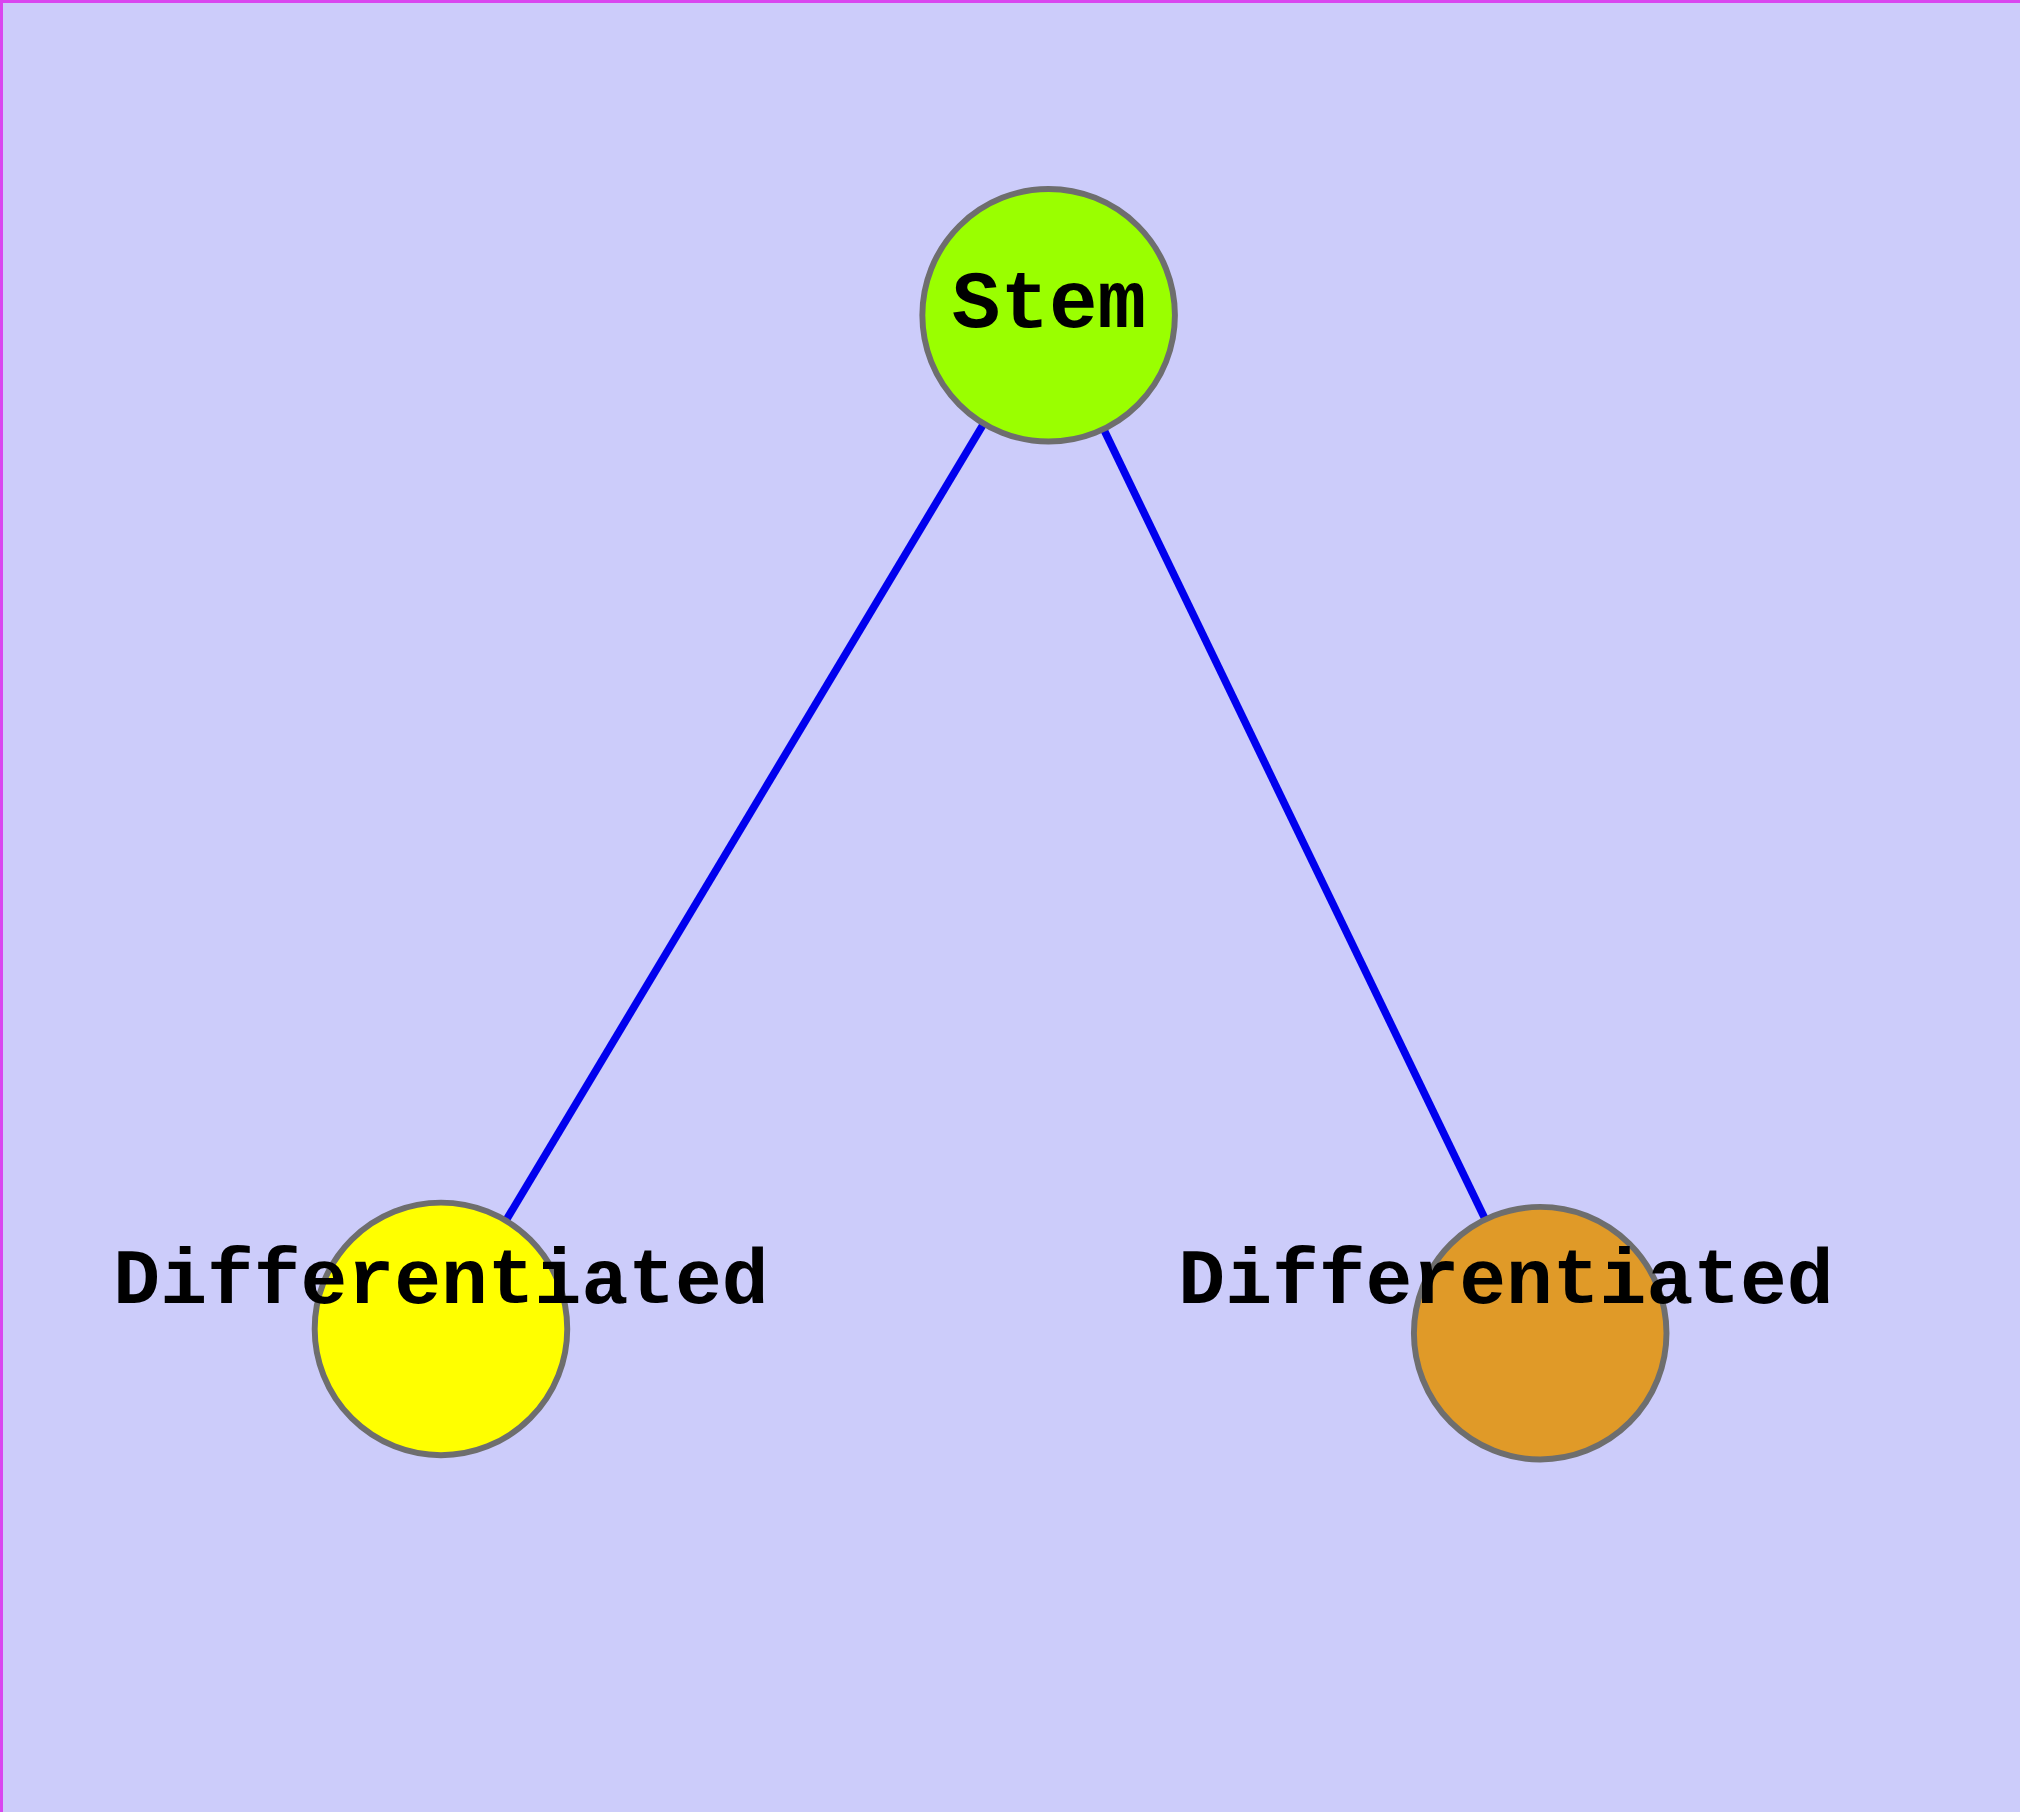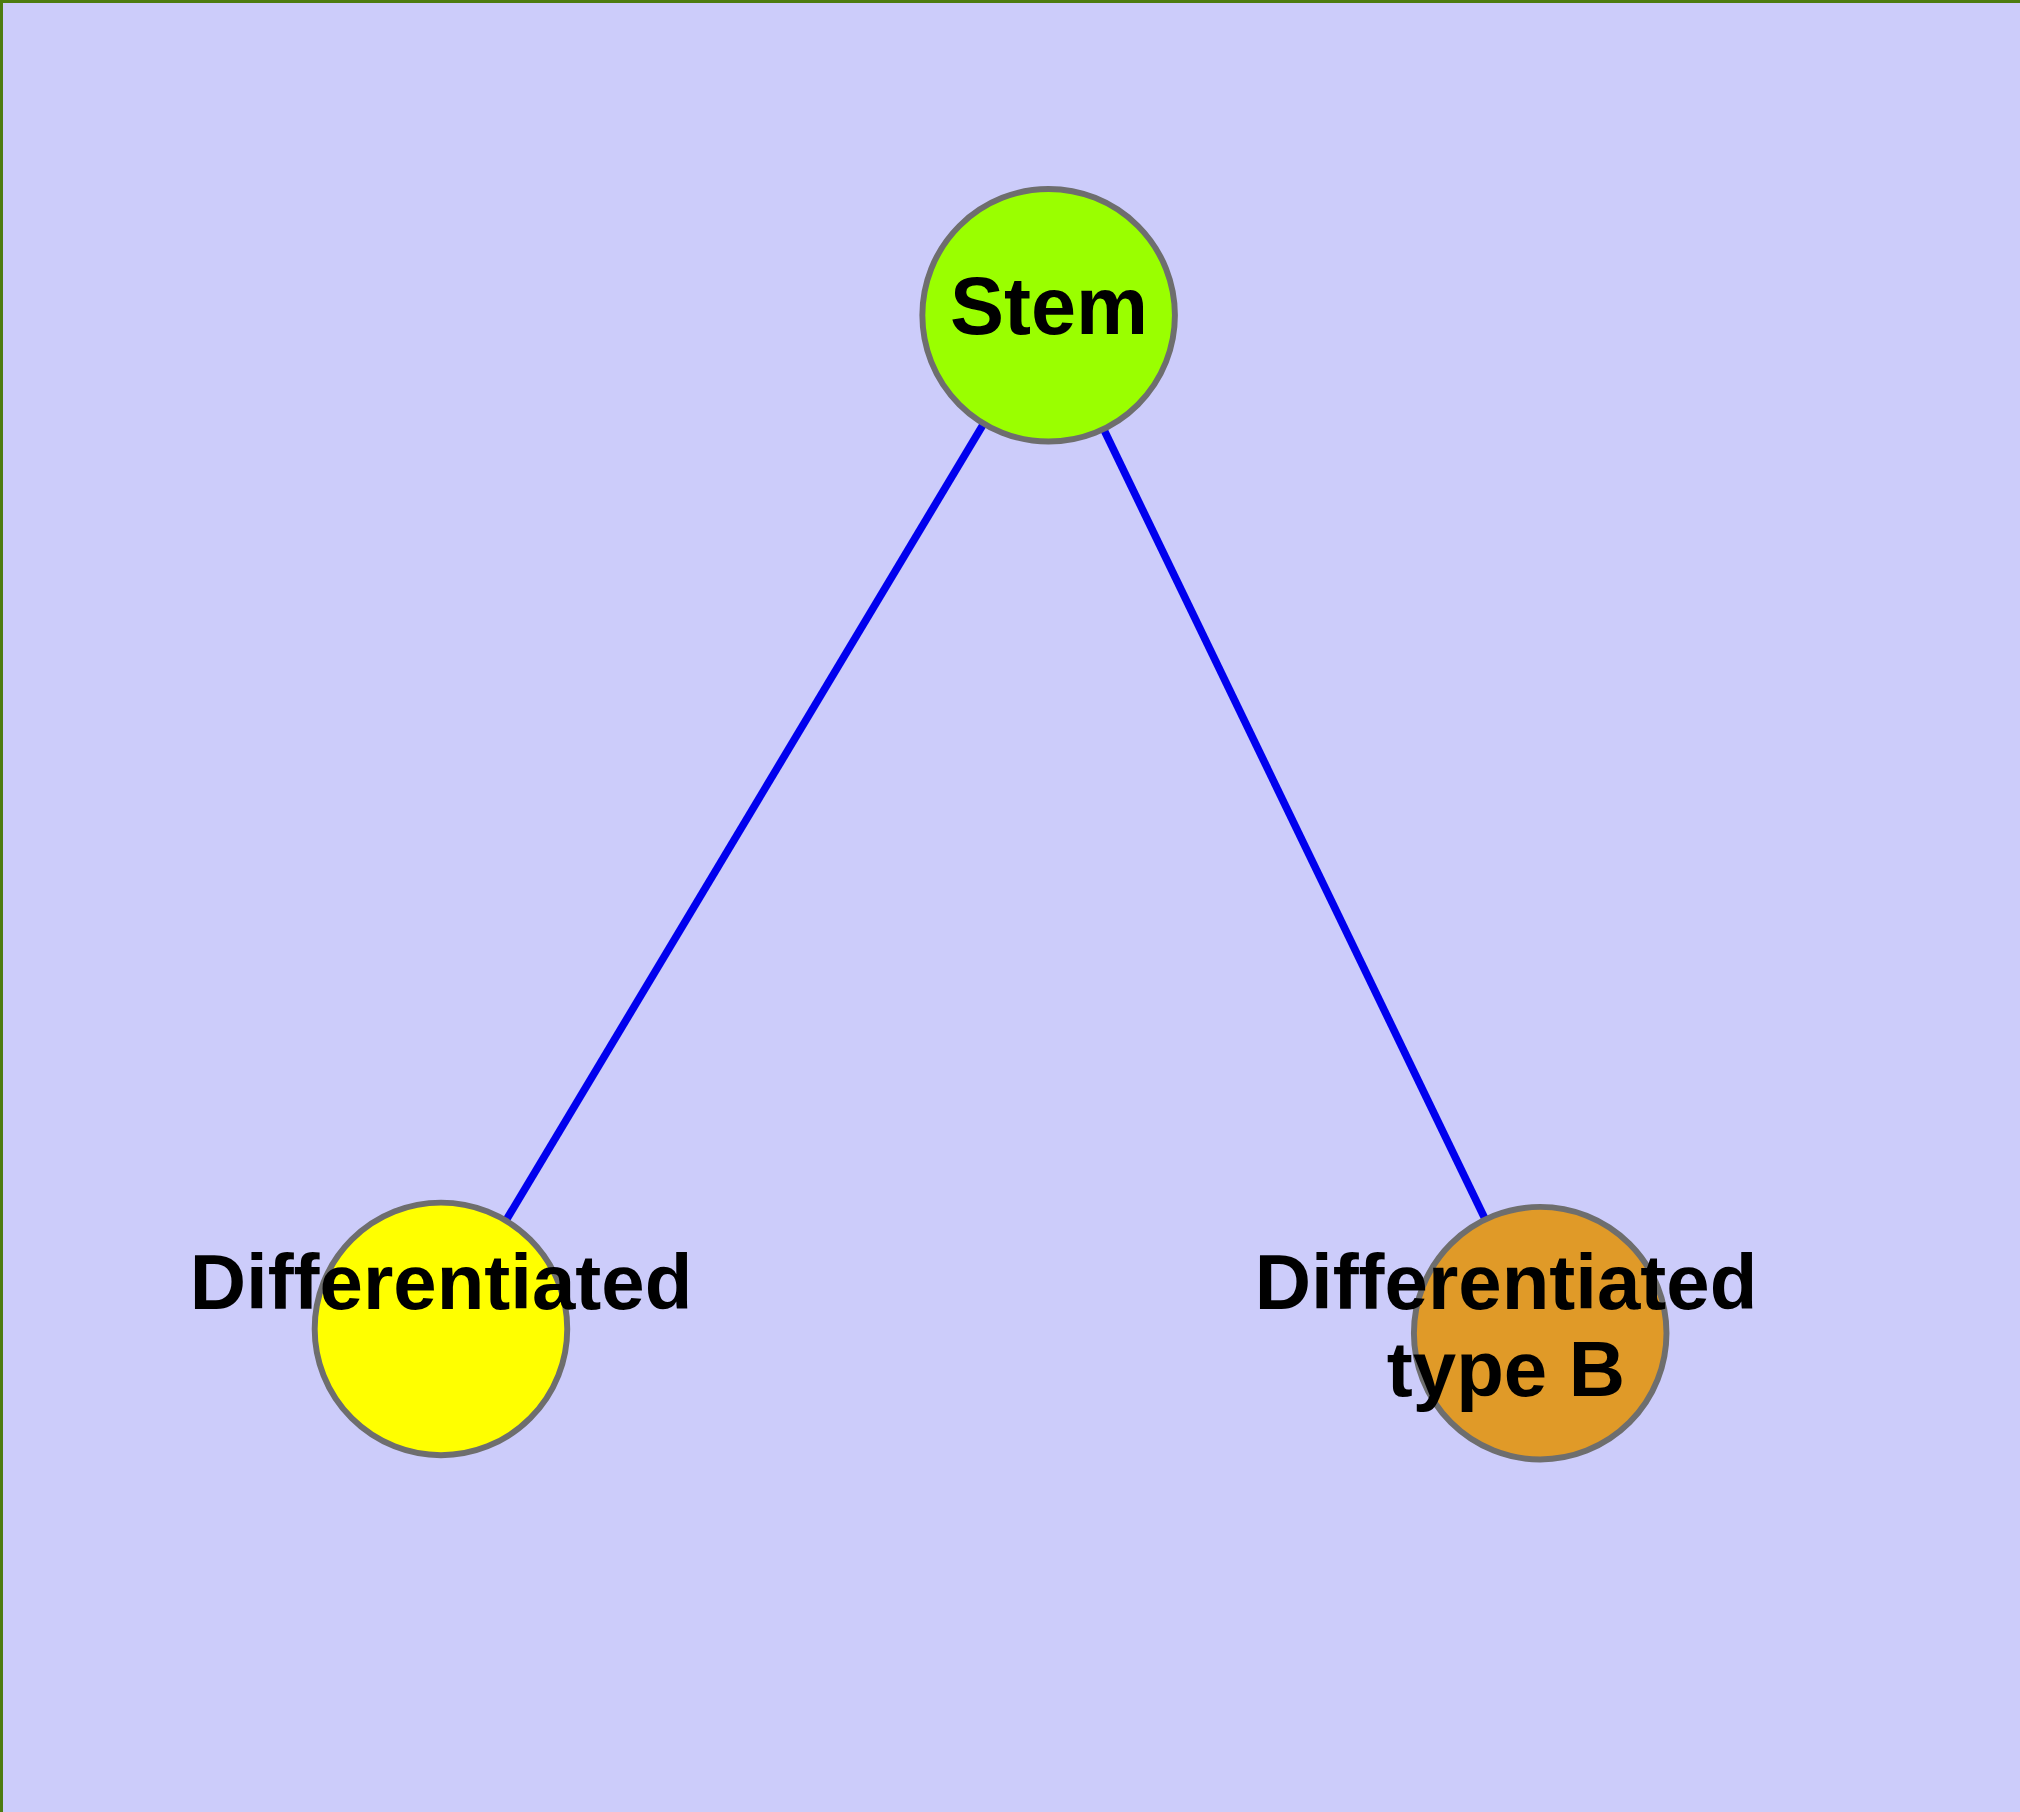--- a/index.html
+++ b/index.html
@@ -5,22 +5,22 @@
   html, body {
     margin: 0;
     padding: 0;
     background: #ffffff;
   }
   #canvas {
     position: relative;
     width: 2021px;
     height: 1812px;
     overflow: hidden;
-    background: #4d7c0f;
-    font-family: Liberation Sans, sans-serif;
+    background: #d946ef;
+    font-family: Liberation Mono, monospace;
   }
   #plot-background {
     position: absolute;
     left: 3.4px;
     top: 3.4px;
     width: 2017px;
     height: 1809px;
     background: #ccccfa;
   }
   #graph-svg {
@@ -83,17 +83,16 @@
   <div class="node-label" id="label-stem">
     <div>Stem</div>
   </div>
 
   <div class="node-label" id="label-diffa">
     <div>Differentiated</div>
   </div>
 
   <div class="node-label" id="label-diffb">
     <div>Differentiated</div>
-    <div>type B</div>
   </div>
 
 </div>
 
 
 </body></html>

